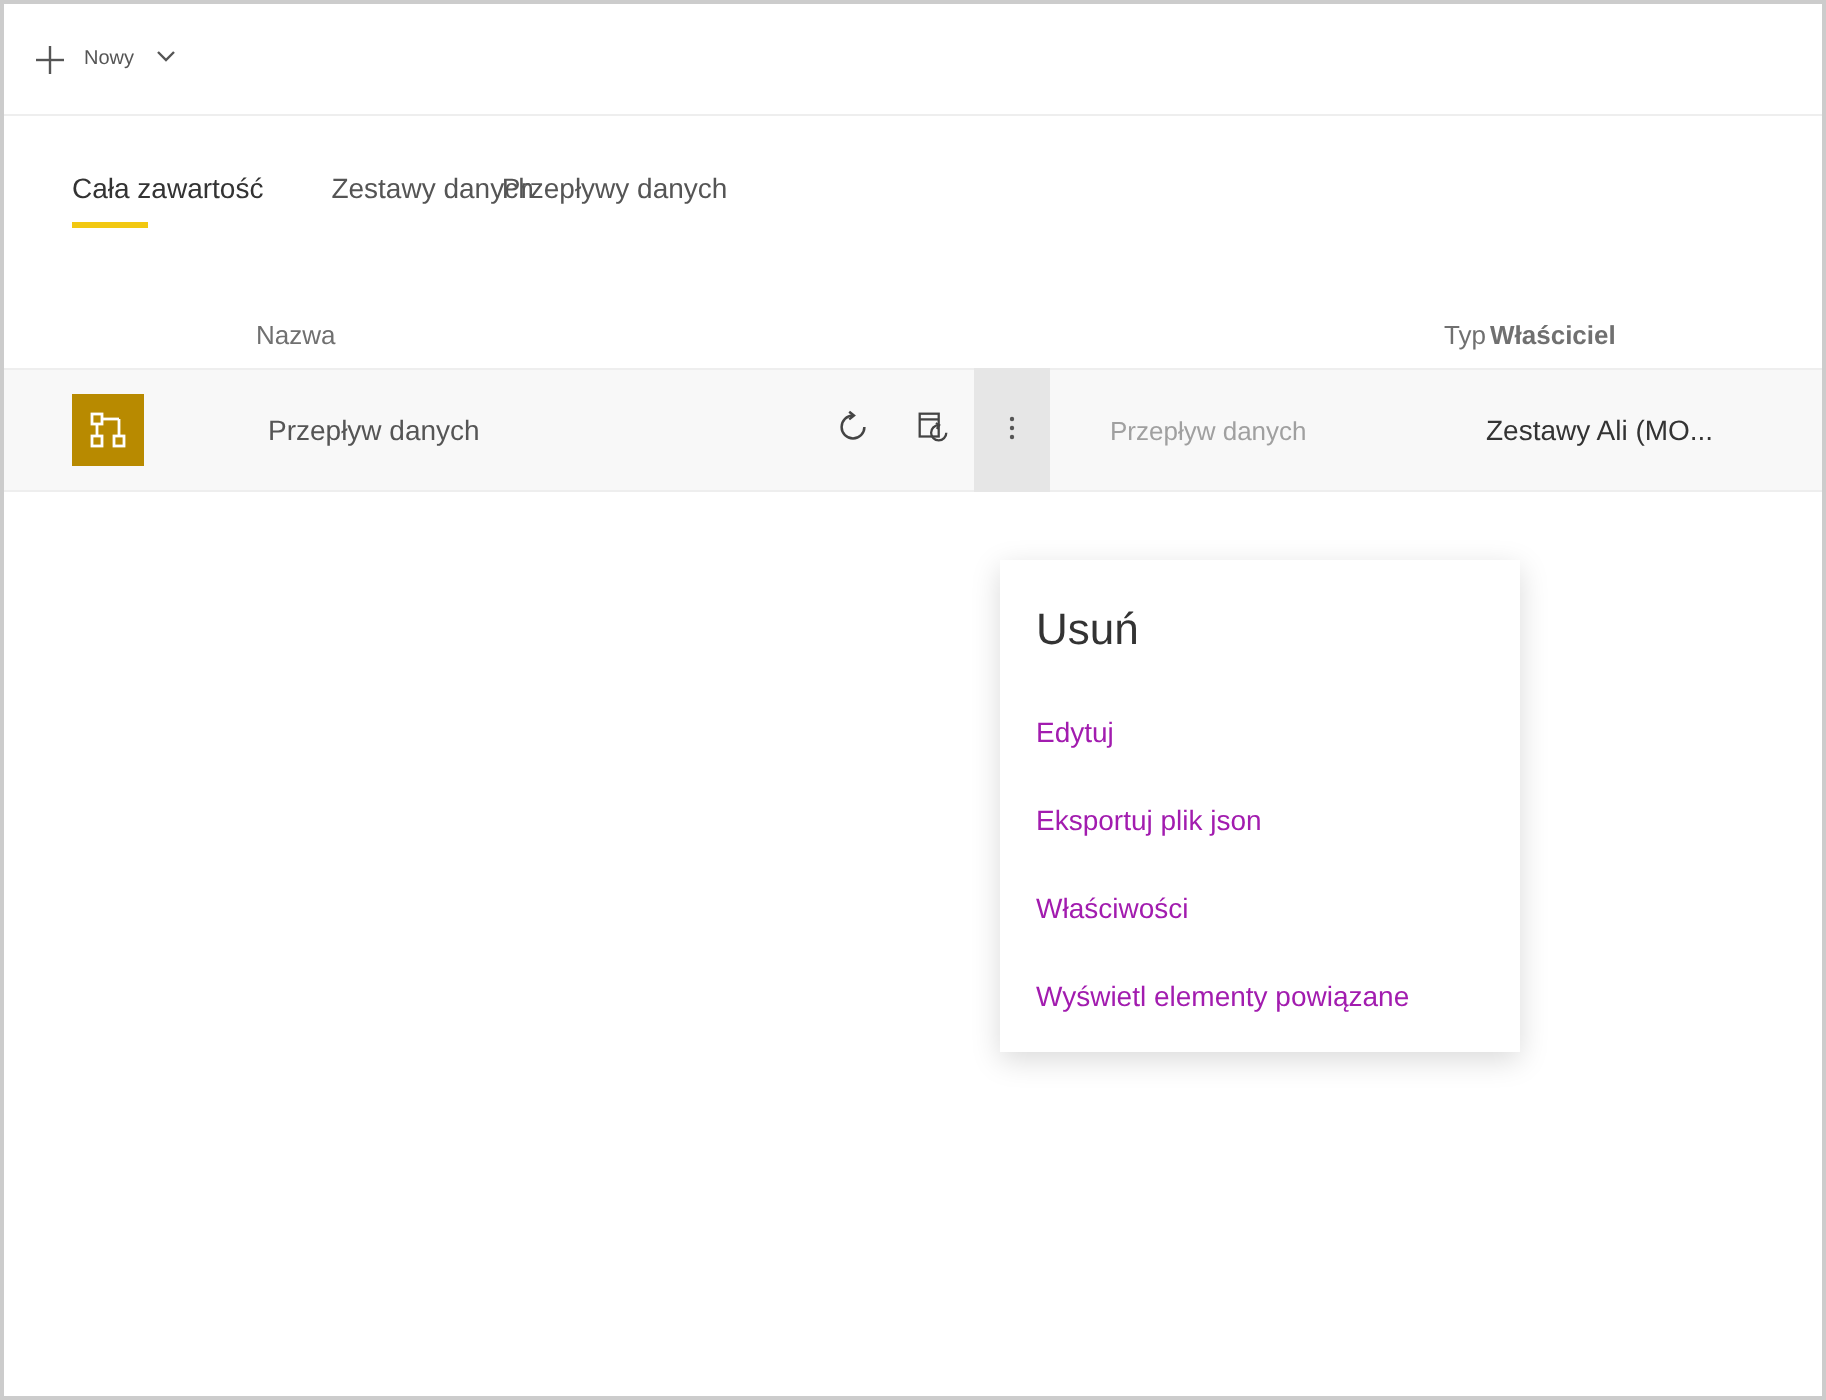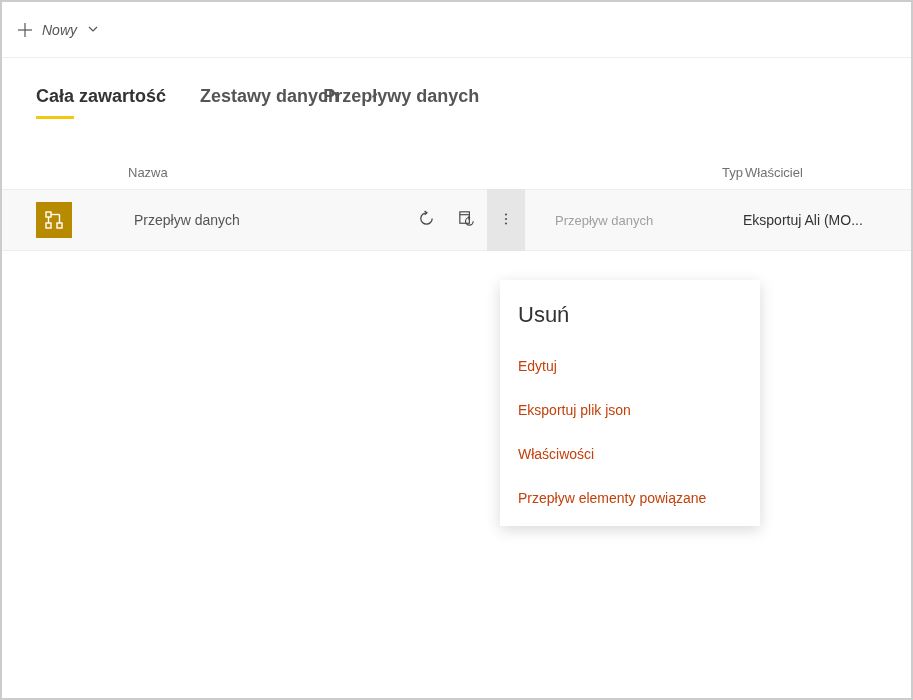--- a/index.html
+++ b/index.html
@@ -24,42 +24,40 @@
       align-items: center;
       padding: 0 14px;
       border-bottom: 1px solid #eee;
     }
     .new-button {
       display: flex;
       align-items: center;
       gap: 8px;
       cursor: pointer;
       color: #555;
-      font-size: 14px;
-      font-style: italic;
+      font-size: 10px;
     }
     .plus-icon svg {
       display: block;
     }
     .chevron-icon {
       margin-left: 2px;
     }
     .tabs {
       display: flex;
       gap: 40px;
       padding: 28px 0 0 34px;
       position: relative;
     }
     .tab {
-      font-size: 18px;
+      font-size: 14px;
       color: #555;
       cursor: pointer;
       padding-bottom: 10px;
       position: relative;
-      font-weight: bold;
     }
     .tab.active {
       color: #333;
     }
     .tab.active::after {
       content: "";
       position: absolute;
       left: 0;
       bottom: -2px;
       width: 38px;
@@ -97,20 +95,21 @@
       gap: 6px;
     }
     .col-type {
       width: 182px;
       padding-left: 12px;
       text-align: right;
     }
     .col-owner {
       width: 168px;
       padding-left: 2px;
+      font-weight: bold;
     }
     .data-row {
       display: flex;
       align-items: center;
       height: 62px;
       padding: 0 0 0 34px;
       background: #f8f8f8;
       border-top: 1px solid #eee;
       border-bottom: 1px solid #eee;
       gap: 18px;
@@ -169,21 +168,21 @@
       top: 278px;
       left: 498px;
       width: 260px;
       background: #fff;
       box-shadow: 0 4px 14px rgba(0,0,0,0.15);
       padding: 6px 0;
     }
     .menu-item {
       padding: 14px 18px;
       font-size: 14px;
-      color: #c2410c;
+      color: #a21caf;
       cursor: pointer;
     }
     .menu-item.first {
       font-size: 22px;
       color: #333;
       padding-top: 16px;
       padding-bottom: 16px;
     }
   </style>
 </head>
@@ -258,23 +257,23 @@
         <span>
           <svg width="16" height="16" viewBox="0 0 16 16">
             <circle cx="8" cy="3.5" r="1.1" fill="#555"></circle>
             <circle cx="8" cy="8" r="1.1" fill="#555"></circle>
             <circle cx="8" cy="12.5" r="1.1" fill="#555"></circle>
           </svg>
         </span>
       </div>
     </div>
     <div class="row-type">Przepływ danych</div>
-    <div class="row-owner">Eksportuj Ali (MO...</div>
+    <div class="row-owner">Zestawy Ali (MO...</div>
   </div>
 </div>
 
 <div class="context-menu">
   <div class="menu-item first">Usuń</div>
   <div class="menu-item">Edytuj</div>
   <div class="menu-item">Eksportuj plik json</div>
   <div class="menu-item">Właściwości</div>
-  <div class="menu-item">Przepływ elementy powiązane</div>
+  <div class="menu-item">Wyświetl elementy powiązane</div>
 </div>
 
 </body></html>

